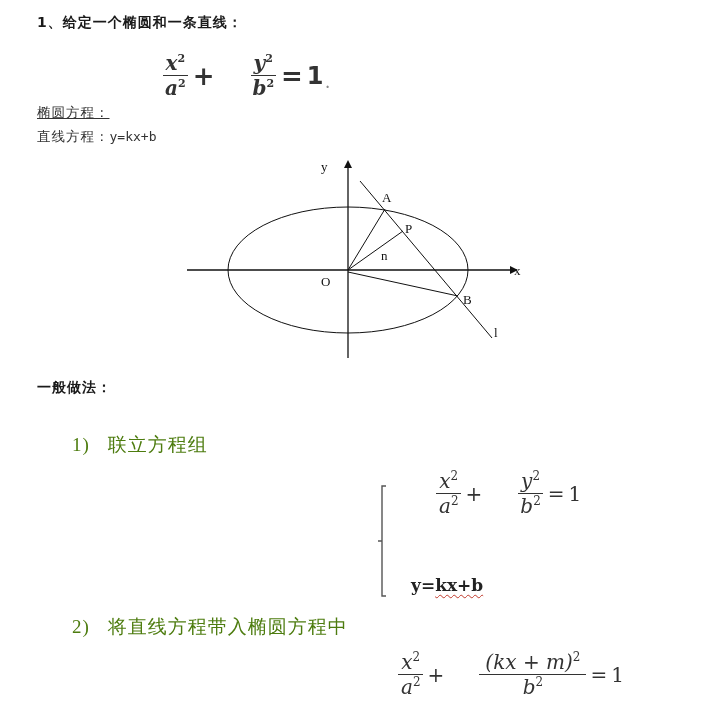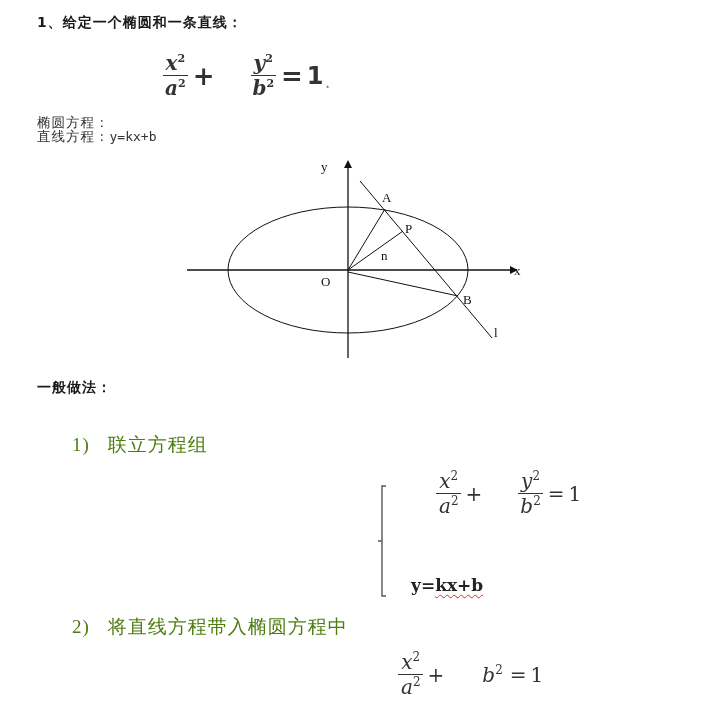--- a/index.html
+++ b/index.html
@@ -36,21 +36,21 @@
   <span class="op" style="font-size:26px">+</span>
   <span class="frac">
     <span class="num"><i>y</i><sup style="font-size:11px">2</sup></span>
     <span class="den"><i>b</i><sup style="font-size:11px">2</sup></span>
   </span>
   <span class="op" style="font-size:26px">=</span>
   <span style="font-size:24px; font-family:'DejaVu Sans',sans-serif">1</span>
   <span style="font-size:12px; color:#888; margin-left:2px; align-self:flex-end; margin-bottom:8px">.</span>
 </div>
 
-<div class="abs label" style="left:37px; top:114px;">椭圆方程：</div>
+<div class="abs label" style="left:37px; top:104px;text-decoration:underline;">椭圆方程：</div>
 
 <div class="abs label" style="left:37px; top:128px; display:flex; align-items:baseline;">
   <span>直线方程：</span>
   <span class="mono-eq">y=kx+b</span>
 </div>
 
 <svg class="abs" style="left:0; top:0;" width="702" height="370">
   <defs>
     <marker id="arr" markerWidth="8" markerHeight="8" refX="6" refY="4" orient="auto" markerUnits="userSpaceOnUse">
       <path d="M0,0 L8,4 L0,8 Z" fill="#111"></path>
@@ -113,17 +113,18 @@
   <span class="num-label">2)</span><span>将直线方程带入椭圆方程中</span>
 </div>
 
 <div class="abs math eq-big" style="left:367px; top:651px; display:flex; align-items:center;">
   <span class="frac">
     <span class="num" style="border-bottom-width:1px"><i>x</i><sup style="font-size:12px">2</sup></span>
     <span class="den"><i>a</i><sup style="font-size:12px">2</sup></span>
   </span>
   <span class="op">+</span>
   <span class="frac">
+    <span class="num" style="border-bottom-width:1px; padding:0 6px 1px 6px"><i>(kx + m)</i><sup style="font-size:12px">2</sup></span>
     <span class="den"><i>b</i><sup style="font-size:12px">2</sup></span>
   </span>
   <span class="op">=</span>
   <span>1</span>
 </div>
 
 </body></html>

